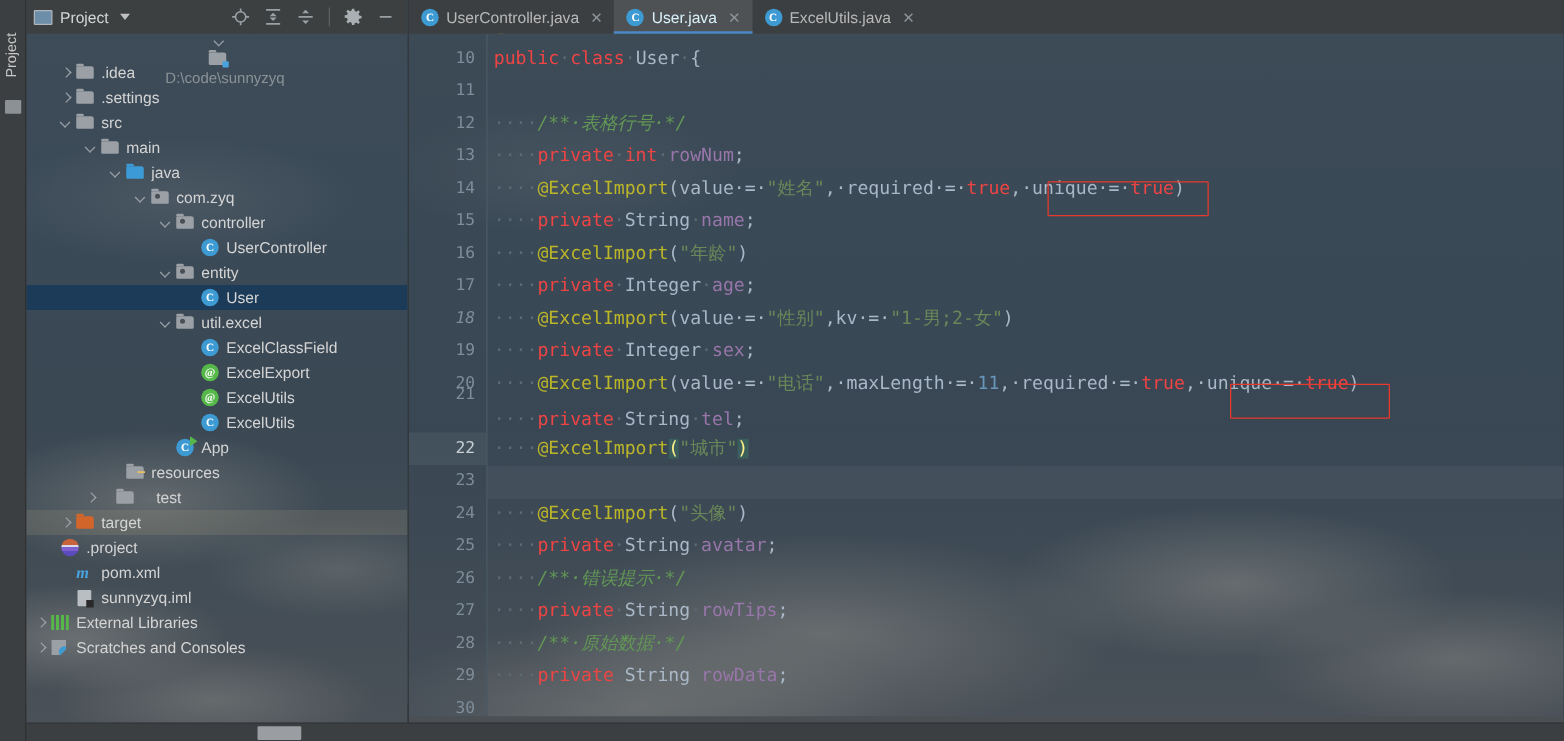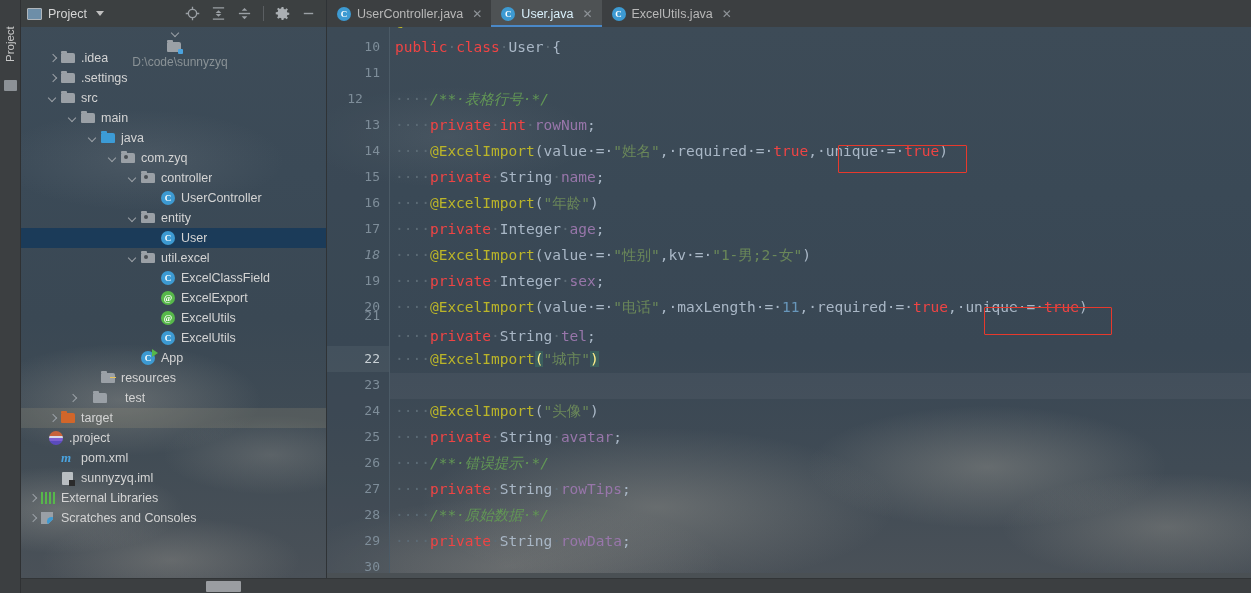--- a/index.html
+++ b/index.html
@@ -506,21 +506,21 @@
         <span>ExcelUtils.java</span>
         <span class="tclose">✕</span>
       </div>
     </div>
   <div class="code-wrap">
     <div class="code-sky"></div>
     <div class="gutter">
         <div class="lnum" style="top: -19px;">9</div>
         <div class="lnum" style="top: 7px;">10</div>
         <div class="lnum" style="top: 33px;">11</div>
-        <div class="lnum" style="top: 59px; text-align: center;">12</div>
+        <div class="lnum" style="top: 59px;">12</div>
         <div class="lnum" style="top: 85px;">13</div>
         <div class="lnum" style="top: 111px;">14</div>
         <div class="lnum" style="top: 137px;">15</div>
         <div class="lnum" style="top: 163px;">16</div>
         <div class="lnum" style="top: 189px;">17</div>
         <div class="lnum" style="top: 215px; font-style: italic;">18</div>
         <div class="lnum" style="top: 241px;">19</div>
         <div class="lnum" style="top: 267px;">20</div>
         <div class="lnum" style="top: 276px; text-align: right;">21</div>
         <div class="lnum-hl" style="top: 319px;"></div>

